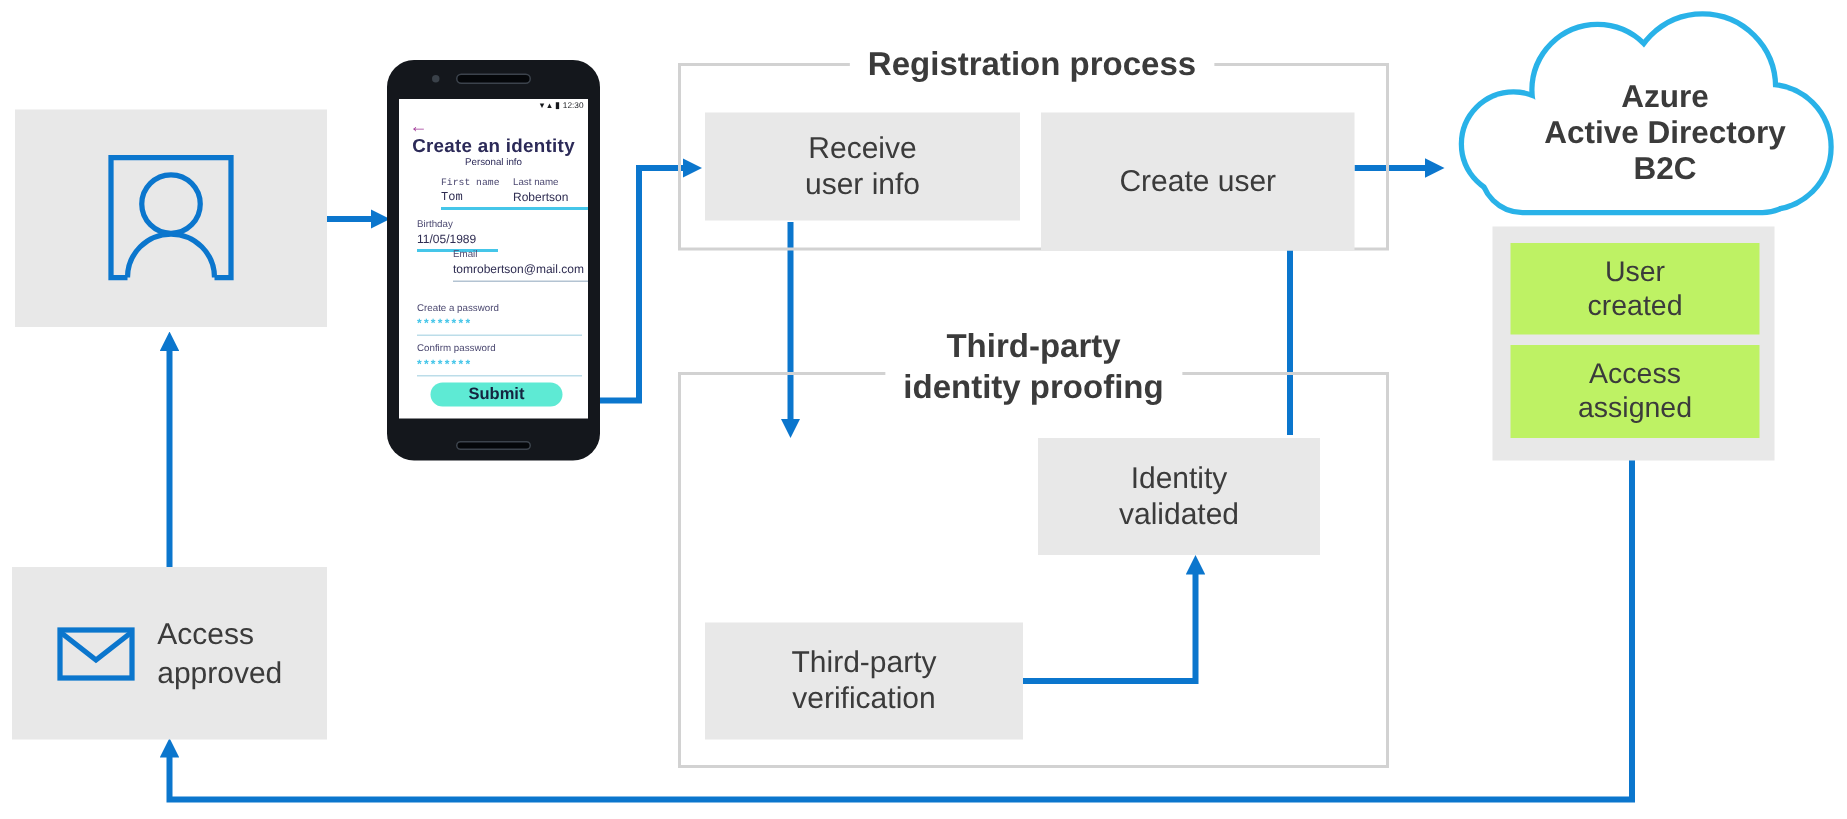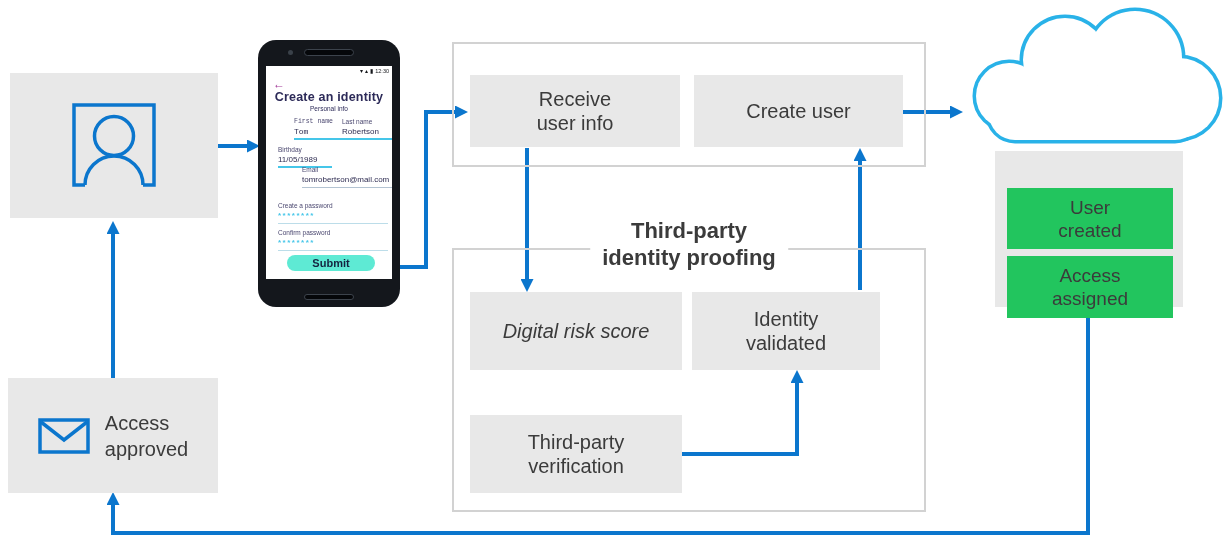--- a/index.html
+++ b/index.html
@@ -1,22 +1,22 @@
 <!DOCTYPE html>
 <html><head>
 <meta charset="utf-8">
 <style>
   * { margin:0; padding:0; box-sizing:border-box; }
   body { background:#fff; font-family:"Liberation Sans", sans-serif; }
   .canvas { position:relative; width:1231px; height:546px; background:#fff; overflow:hidden; }
 
   .gbox { position:absolute; background:#e8e8e8; display:flex; align-items:center; justify-content:center;
           text-align:center; color:#3b3b3b; font-size:20px; line-height:24px; white-space:pre-line; z-index:2; }
-  .wbox { position:absolute; background:#22c55e; display:flex; align-items:center; justify-content:center;
-          text-align:center; color:#3b3b3b; font-size:19px; line-height:23px; white-space:pre-line; z-index:3;margin-top:26px; }
+  .wbox { position:absolute; background:#bef264; display:flex; align-items:center; justify-content:center;
+          text-align:center; color:#3b3b3b; font-size:19px; line-height:23px; white-space:pre-line; z-index:3; }
   .frame { position:absolute; border:2px solid #d2d2d2; z-index:1; }
   .frame-title { position:absolute; background:#fff; color:#3b3b3b; font-weight:bold; font-size:22px; line-height:27px;
                  text-align:center; white-space:pre-line; padding:0 12px; transform:translateX(-50%); z-index:2; }
   .italic { font-style:italic; }
 
   .connectors { position:absolute; left:0; top:0; z-index:1; }
 
   
   .phone { position:absolute; left:258px; top:40px; width:142px; height:267px; background:#14171c;
            border-radius:18px; z-index:2; }
@@ -131,28 +131,28 @@
         <div class="lbl">Confirm password</div>
         <div class="val dots">********</div>
         <div class="ul-blue"></div>
       </div>
 
       <div class="submit">Submit</div>
     </div>
   </div>
 
   <div class="frame" style="left:452px; top:42px; width:474px; height:125px;"></div>
+  <div class="frame-title" style="left:688px; top:29px;">Registration process</div>
   <div class="gbox" style="left:470px; top:75px; width:210px; height:72px;">Receive
 user info</div>
-  <div class="gbox" style="left:694px; top:75px; width:209px; height:72px;">Create user</div>
+  <div class="gbox" style="left:694px; top:75px; width:209px; height:92px;">Create user</div>
 
   <div class="frame" style="left:452px; top:248px; width:474px; height:264px;"></div>
   <div class="frame-title" style="left:689px; top:217px;">Third-party
 identity proofing</div>
-  <div class="gbox italic" style="left:470px; top:292px; width:212px; height:78px;">Digital risk score</div>
   <div class="gbox" style="left:692px; top:292px; width:188px; height:78px;">Identity
 validated</div>
   <div class="gbox" style="left:470px; top:415px; width:212px; height:78px;">Third-party
 verification</div>
 
   <div class="cloud-wrap">
     <svg width="262" height="144" viewBox="0 0 262 144">
       <g stroke="#29b2e8" stroke-width="7" fill="none">
         <circle cx="44" cy="90" r="33"></circle>
         <circle cx="100" cy="54" r="42"></circle>
@@ -162,20 +162,23 @@
       </g>
       <g fill="#ffffff" stroke="none">
         <circle cx="44" cy="90" r="33"></circle>
         <circle cx="100" cy="54" r="42"></circle>
         <circle cx="170" cy="52" r="47"></circle>
         <circle cx="214" cy="92" r="40"></circle>
         <rect x="24" y="80" width="212" height="54" rx="26"></rect>
       </g>
     </svg>
   </div>
+  <div class="cloud-label">Azure
+Active Directory
+B2C</div>
 
   <div class="azure-panel"></div>
   <div class="wbox" style="left:1007px; top:162px; width:166px; height:61px;">User
 created</div>
   <div class="wbox" style="left:1007px; top:230px; width:166px; height:62px;">Access
 assigned</div>
 
   <div class="gbox" style="left:8px; top:378px; width:210px; height:115px;">
     <div class="approved-inner">
       <svg width="52" height="36" viewBox="0 0 52 36">

